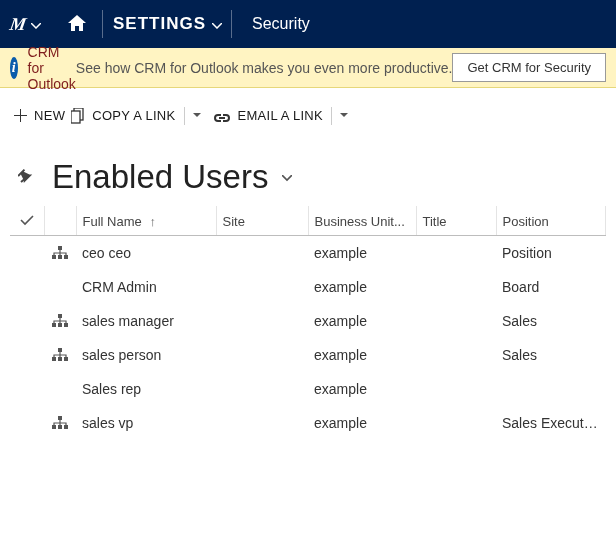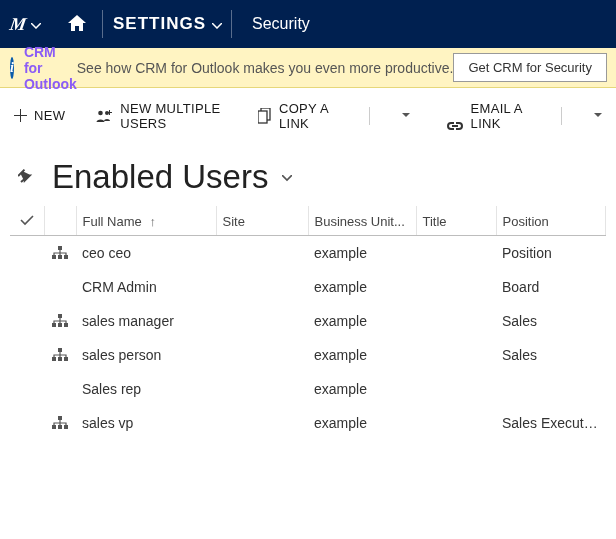--- a/index.html
+++ b/index.html
@@ -8,25 +8,25 @@
   .navbar { background: #002050; height: 48px; display: flex; align-items: center; color: #fff; }
   .nav-seg { display: flex; align-items: center; height: 100%; padding: 0 10px; position: relative; }
   .nav-sep::after { content: ""; position: absolute; right: 0; top: 10px; bottom: 10px; width: 1px; background: rgba(255,255,255,0.35); }
   .logo { font-family: Georgia, serif; font-style: italic; font-weight: bold; font-size: 18px; letter-spacing: -1px; transform: skewX(-10deg); }
   .nav-caret { margin-left: 6px; }
   .nav-settings-label { font-weight: 600; letter-spacing: 1px; font-size: 17px; }
   .nav-security-label { font-size: 16px; font-weight: 300; }
   
   .infobar { background: #FFF4C2; height: 40px; display: flex; align-items: center; padding: 0 10px; border-bottom: 1px solid #e6d77a; }
   .info-icon { width: 22px; height: 22px; border-radius: 50%; background: #0b5cab; color: #fff; display: flex; align-items: center; justify-content: center; font-family: Georgia, serif; font-style: italic; font-weight: bold; font-size: 14px; margin-right: 10px; }
-  .info-title { font-weight: 700; color: #8b5cf6; }
+  .info-title { font-weight: 400; color: #7f1d1d; }
   .info-text { color: #555; flex: 0 0 auto; }
   .info-btn { margin-left: auto; background: #fff; border: 1px solid #999; padding: 6px 14px; font-size: 13px; color: #333; white-space: nowrap; }
   
-  .cmdbar { height: 56px; display: flex; align-items: center; padding: 0 14px; gap: 30px; border-bottom: 1px solid transparent; color: #1a1a1a; }
+  .cmdbar { height: 56px; display: flex; align-items: center; padding: 0 14px; gap: 6px; border-bottom: 1px solid transparent; color: #1a1a1a; }
   .cmd { display: flex; align-items: center; gap: 7px; font-size: 13px; letter-spacing: 0.3px; cursor: pointer; }
   .cmd svg { display: block; }
   .cmd-sep { width: 1px; height: 18px; background: #ccc; margin: 0 2px; }
   
   .page-title-row { display: flex; align-items: center; padding: 14px 18px 10px 18px; gap: 14px; }
   .page-title { font-size: 33px; font-weight: 300; color: #222; }
   
   .grid { padding: 0 10px; }
   table { width: 100%; border-collapse: collapse; table-layout: fixed; }
   th { text-align: left; font-weight: 400; font-size: 13px; color: #444; padding: 8px 6px 6px 6px; border-bottom: 1px solid #bdbdbd; border-right: 1px solid #e4e4e4; white-space: nowrap; overflow: hidden; text-overflow: ellipsis; vertical-align: middle; }
@@ -82,32 +82,20 @@
 </div>
 
 <div class="cmdbar">
   <div class="cmd">
     <span>
       <svg width="13" height="13" viewBox="0 0 13 13">
           <path d="M6 0 H7 V6 H13 V7 H7 V13 H6 V7 H0 V6 H6 Z" fill="#333"></path>
         </svg>
     </span>
     <span>NEW</span>
-  </div>
-  <div class="cmd">
-    <span>
-      <svg width="18" height="14" viewBox="0 0 18 14">
-        <circle cx="5.5" cy="4" r="2.3" fill="#333"></circle>
-        <path d="M1.5 13 C1.5 9.5 9.5 9.5 9.5 13 Z" fill="#333"></path>
-        <circle cx="12" cy="4" r="2" fill="#333"></circle>
-        <path d="M9 12 C9 9.2 15 9.2 15 12 Z" fill="#333"></path>
-        <path d="M14 1 h1 v2 h2 v1 h-2 v2 h-1 v-2 h-2 v-1 h2 z" fill="#333"></path>
-      </svg>
-    </span>
-    <span>NEW MULTIPLE USERS</span>
   </div>
   <div class="cmd">
     <span>
       <svg width="14" height="16" viewBox="0 0 14 16">
         <rect x="3" y="0" width="9" height="12" fill="none" stroke="#333" stroke-width="1.3"></rect>
         <rect x="0" y="3" width="9" height="12" fill="#fff" stroke="#333" stroke-width="1.3"></rect>
       </svg>
     </span>
     <span>COPY A LINK</span>
   </div>

